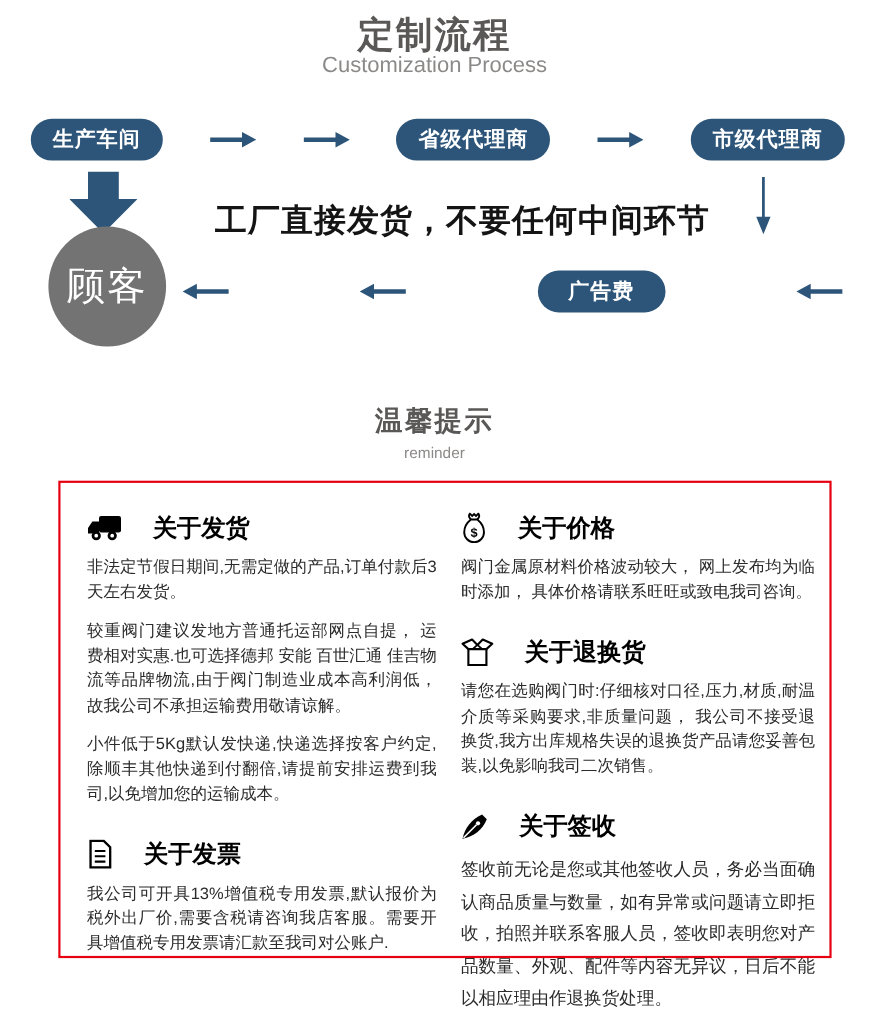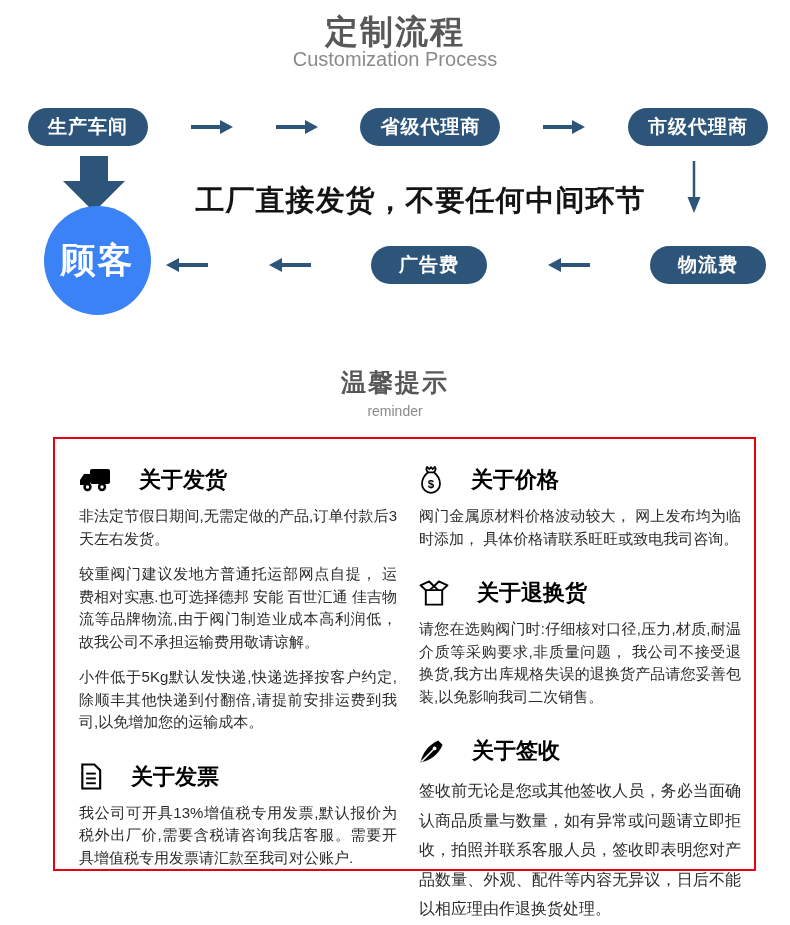--- a/index.html
+++ b/index.html
@@ -55,23 +55,23 @@
   .big-arrow { position: absolute; left: 63px; top: 156px; }
   .thin-arrow { position: absolute; left: 686px; top: 161px; }
   .mid-text {
     position: absolute; top: 181px; left: 168px; width: 505px;
     font-size: 29px; font-weight: 600; color: #141414;
     text-align: center; white-space: nowrap; letter-spacing: 1px;
   }
   .customer {
     position: absolute; left: 44px; top: 206px;
     width: 107px; height: 109px; border-radius: 50%;
-    background: #3b82f6; color: #fff;
+    background: #737373; color: #fff;
     display: flex; align-items: center; justify-content: center;
-    font-size: 35px; font-weight: 700; letter-spacing: 2px;
+    font-size: 35px; font-weight: 400; letter-spacing: 2px;
   }
 
   
   .red-box {
     position: absolute; left: 53px; top: 437px;
     width: 703px; height: 434px;
     border: 2px solid #e60012;
     background: #ffffff;
   }
   .col { position: absolute; top: 26px; }
@@ -135,21 +135,20 @@
       </svg>
     <svg class="arrow-svg" width="42" height="16" viewBox="0 0 42 16">
         <line x1="42" y1="8" x2="11" y2="8" stroke="#2c5579" stroke-width="4"></line>
         <polygon points="13,1 0,8 13,15" fill="#2c5579"></polygon>
       </svg>
     <div class="pill fee">广告费</div>
     <svg class="arrow-svg" width="42" height="16" viewBox="0 0 42 16">
         <line x1="42" y1="8" x2="11" y2="8" stroke="#2c5579" stroke-width="4"></line>
         <polygon points="13,1 0,8 13,15" fill="#2c5579"></polygon>
       </svg>
-    <div class="pill fee">物流费</div>
   </div>
 
   <div class="sec-title hdr2">温馨提示</div>
   <div class="sec-sub hdr2-sub">reminder</div>
 
   <div class="red-box">
 
     <div class="col col-left">
       <div class="notice-hd">
         <span class="ic">

